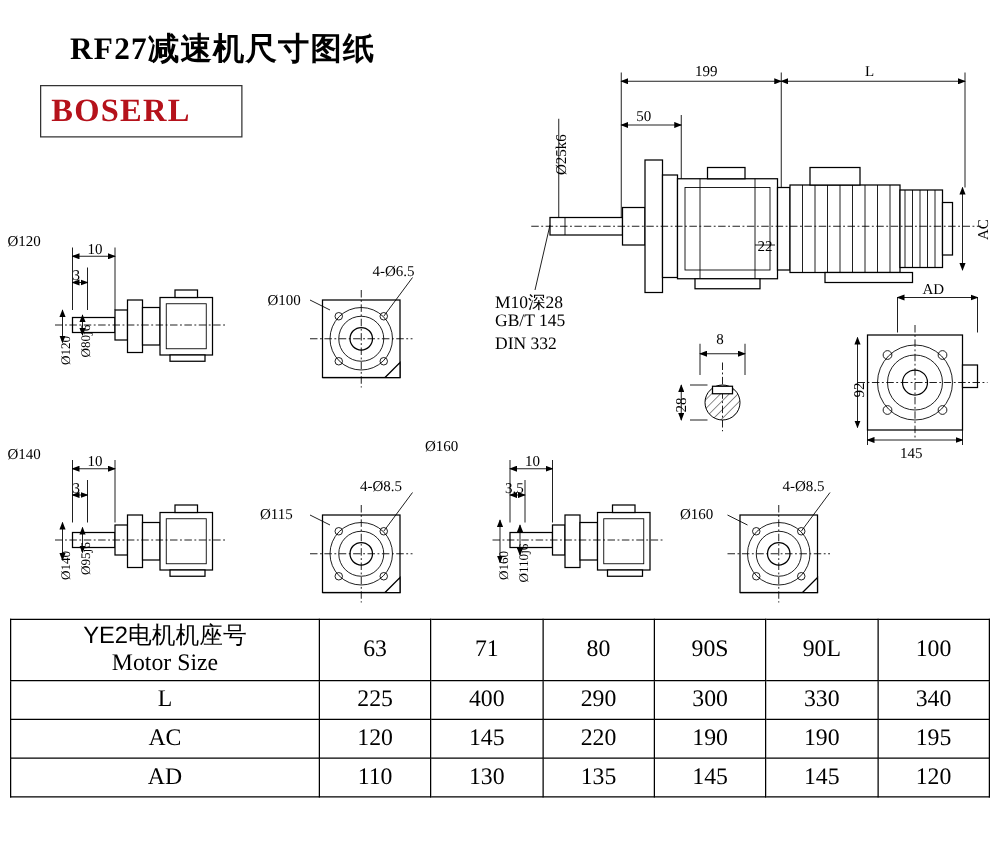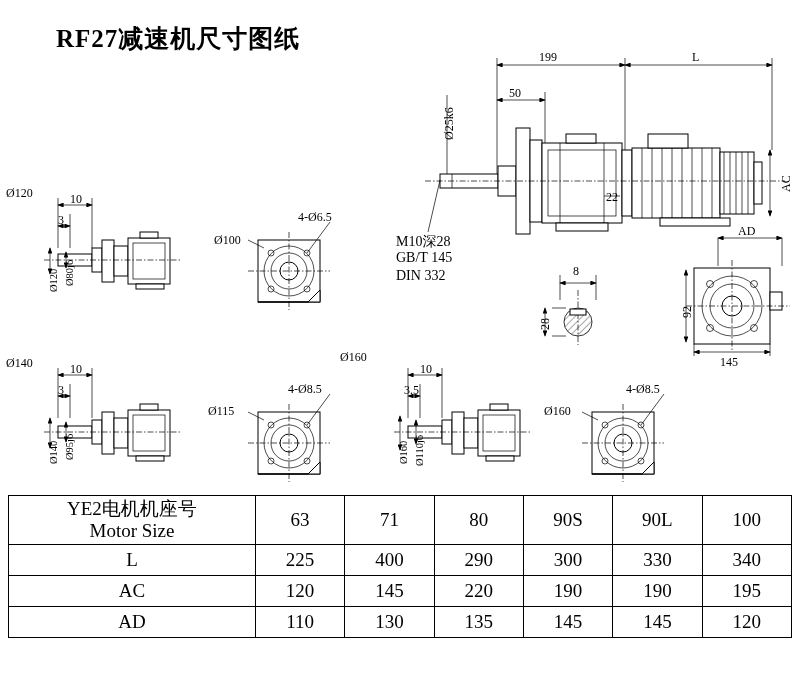--- a/index.html
+++ b/index.html
@@ -55,29 +55,32 @@
     font-size:19px;
     height:28px;
     padding:1px 2px;
   }
   .tbl td.head2{
     font-size:19px;line-height:1.15;padding:2px;
   }
   .tbl td.rowlbl{font-size:19px;}
   .tbl col.c0{width:246px;}
   .tbl col.cx{width:89px;}
-  .cn{font-family:Liberation Serif, serif;}
+  .cn{font-family:Liberation Sans, sans-serif;}
 </style>
 </head>
 <body>
 
 <div class="page">
 
   <div class="title">RF27减速机尺寸图纸</div>
 
+  <div class="logo-box">
+    <div class="logo-text">BOSERL</div>
+  </div>
 
   <svg>
     <defs>
       <pattern id="hatchp" width="5" height="5" patternTransform="rotate(45)" patternUnits="userSpaceOnUse">
         <line x1="0" y1="0" x2="0" y2="5" stroke="#000" stroke-width="0.7"></line>
       </pattern>
       <marker id="ar" markerWidth="9" markerHeight="7" refX="8" refY="3.5" orient="auto">
         <polygon points="0,0 9,3.5 0,7" fill="#000"></polygon>
       </marker>
       <marker id="arS" markerWidth="9" markerHeight="7" refX="1" refY="3.5" orient="auto">
@@ -287,21 +290,21 @@
       <circle class="thin" cx="641" cy="461" r="3" fill="none"></circle>
       <line class="dash" x1="582" y1="443" x2="664" y2="443"></line>
       <line class="dash" x1="623" y1="404" x2="623" y2="482"></line>
       <line class="thin" x1="641" y1="425" x2="664" y2="394"></line>
       <line class="thin" x1="598" y1="420" x2="582" y2="412"></line>
     </g>
 
     <line class="thin" x1="440" y1="180" x2="428" y2="232"></line>
   </svg>
 
-  <div class="lbl" style="left:539px;top:50px;">199</div>
+  <div class="lbl" style="left:556px;top:50px;">199</div>
   <div class="lbl" style="left:692px;top:50px;">L</div>
   <div class="lbl" style="left:509px;top:86px;">50</div>
   <div class="lbl v" style="left:442px;top:140px;transform:rotate(-90deg);">Ø25k6</div>
   <div class="lbl" style="left:606px;top:190px;">22</div>
   <div class="lbl v" style="left:779px;top:192px;transform:rotate(-90deg);">AC</div>
   <div class="lbl" style="left:738px;top:224px;">AD</div>
 
   <div class="lbl" style="left:396px;top:233px;font-size:14px;">M10深28</div>
   <div class="lbl" style="left:396px;top:250px;font-size:14px;text-align:center;">GB/T 145</div>
   <div class="lbl" style="left:396px;top:268px;font-size:14px;">DIN 332</div>

